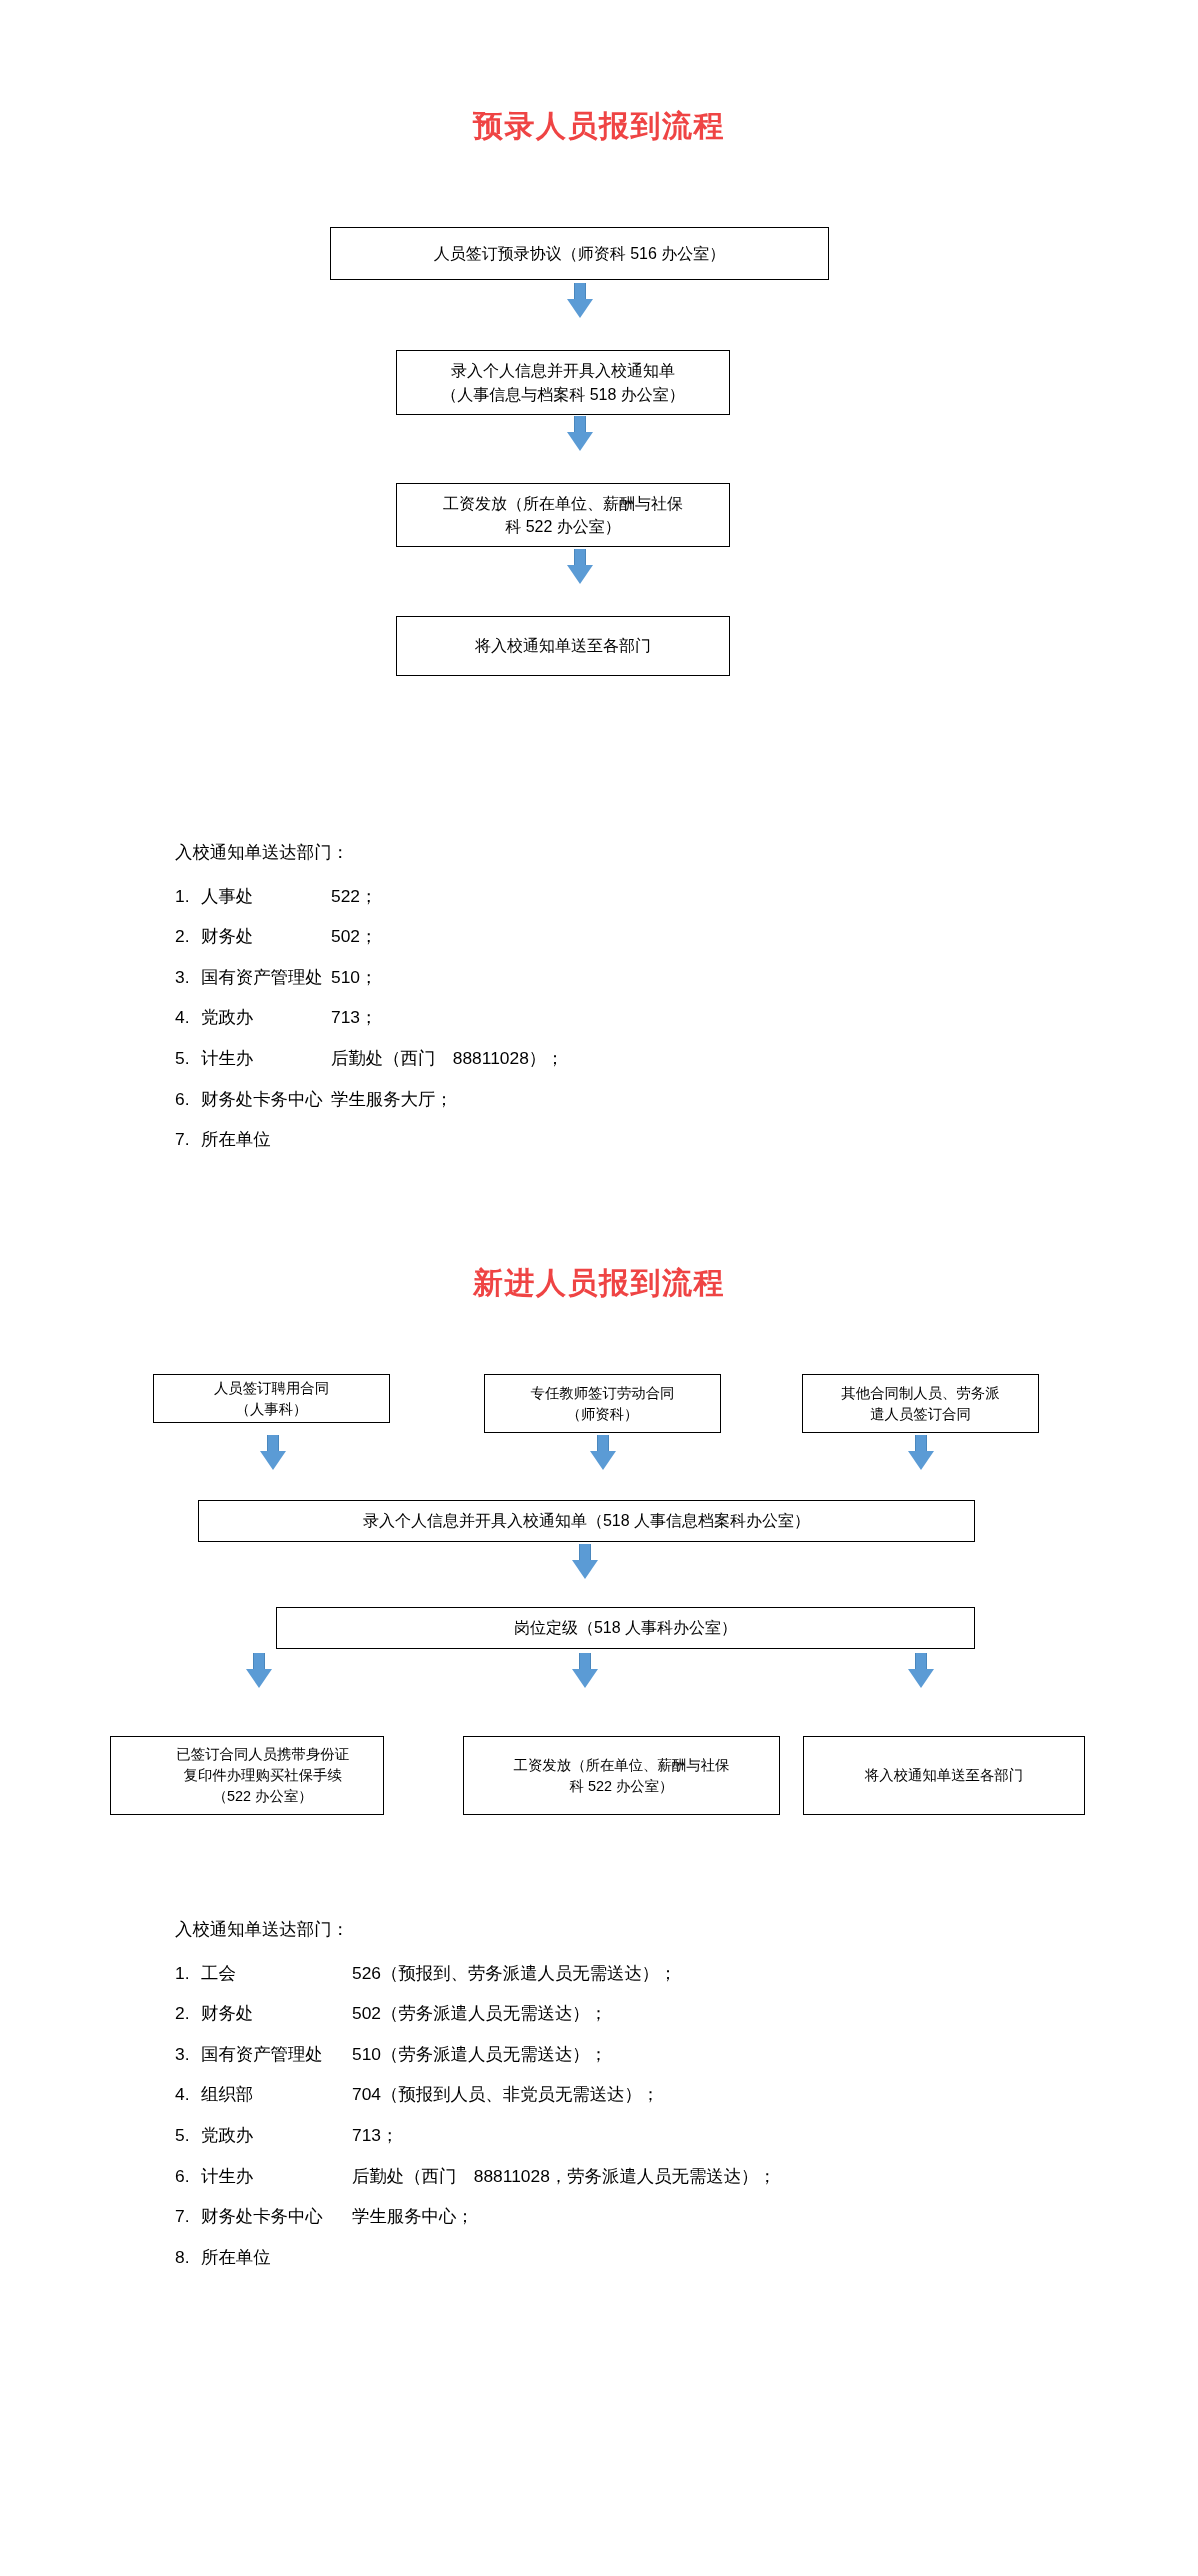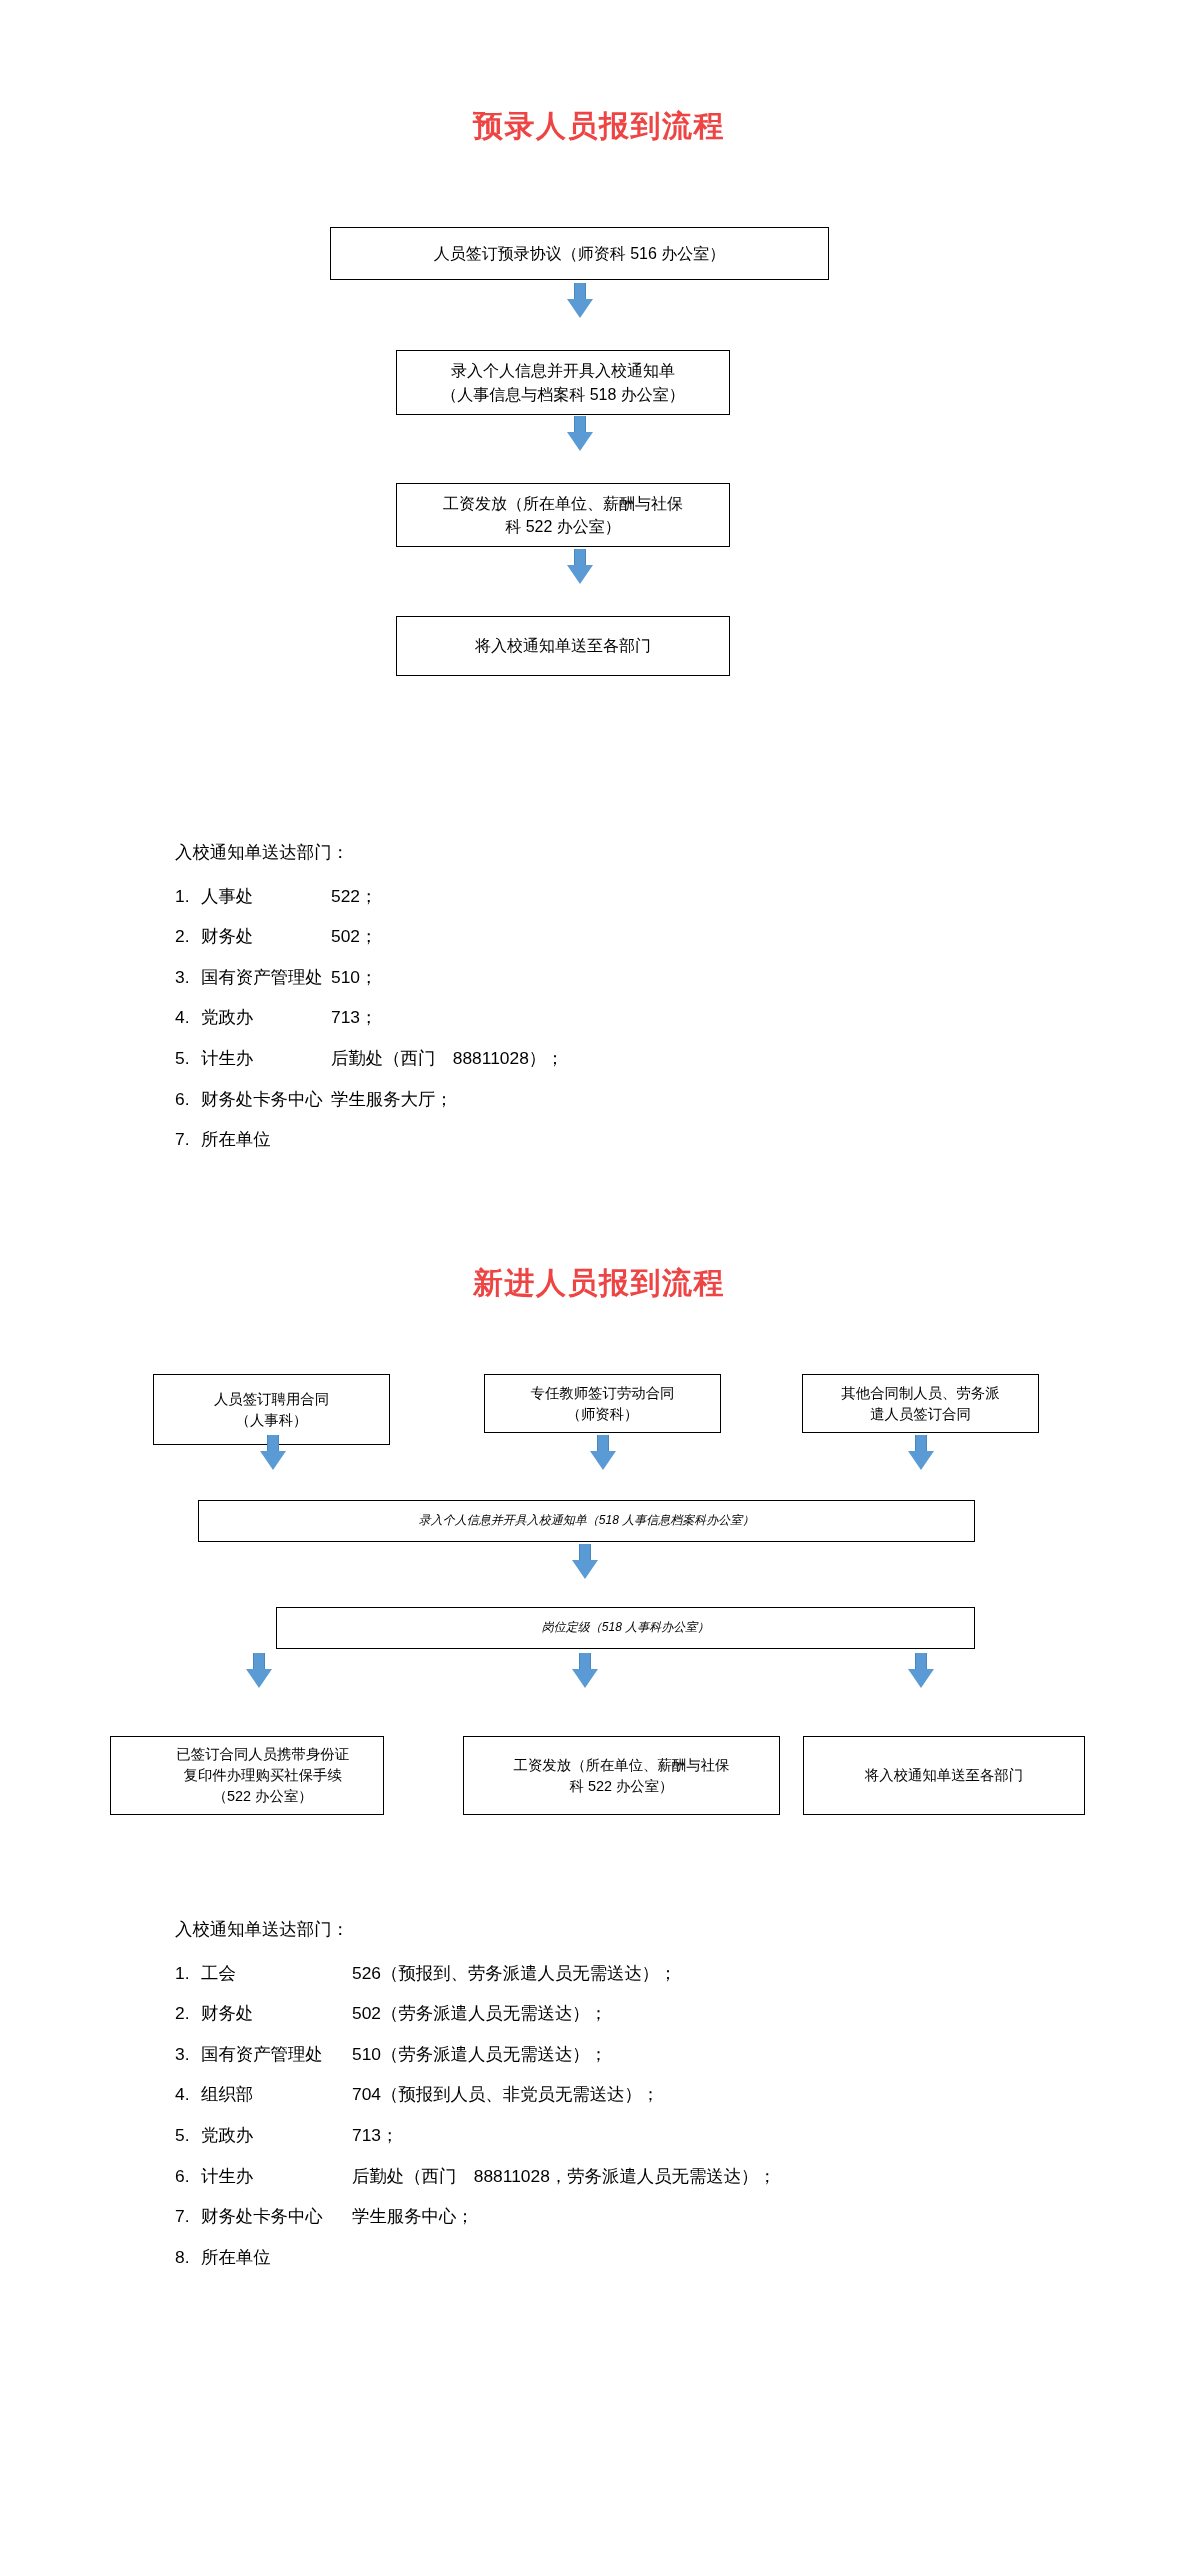--- a/index.html
+++ b/index.html
@@ -50,21 +50,21 @@
     display: flex;
     align-items: center;
     justify-content: center;
     text-align: center;
     font-size: 16px;
     line-height: 1.45;
     padding: 3px 7.6px;
   }
   .flow-box .txt { display: block; }
   .flow-box.small { font-size: 14.4px; }
-  .flow-box.wide { font-size: 12px; font-style: italic; }
+  .flow-box.wide { font-size: 16px; }
 
   
   .arrow-down {
     position: absolute;
     width: 26px;
     height: 35px;
   }
   .arrow-down .shaft {
     position: absolute;
     left: 6.8px;
@@ -193,21 +193,21 @@
     </div>
     <div class="list-row">
       <span class="num">7.</span>
       <span class="dept">所在单位</span>
       <span class="val"></span>
     </div>
   </div>
 
   <div class="doc-title" id="title-2">新进人员报到流程</div>
 
-  <div class="flow-box small" style="left:153px; top:1374px; width:237px; height:71px; flex-direction:column;">
+  <div class="flow-box small" style="left:153px; top:1374px; width:237px; height:49px; flex-direction:column;">
     <span class="txt">人员签订聘用合同</span>
     <span class="txt">（人事科）</span>
   </div>
   <div class="flow-box small" style="left:484px; top:1374px; width:237px; height:59px; flex-direction:column;">
     <span class="txt">专任教师签订劳动合同</span>
     <span class="txt">（师资科）</span>
   </div>
   <div class="flow-box small" style="left:802px; top:1374px; width:237px; height:59px; flex-direction:column;">
     <span class="txt">其他合同制人员、劳务派</span>
     <span class="txt">遣人员签订合同</span>

